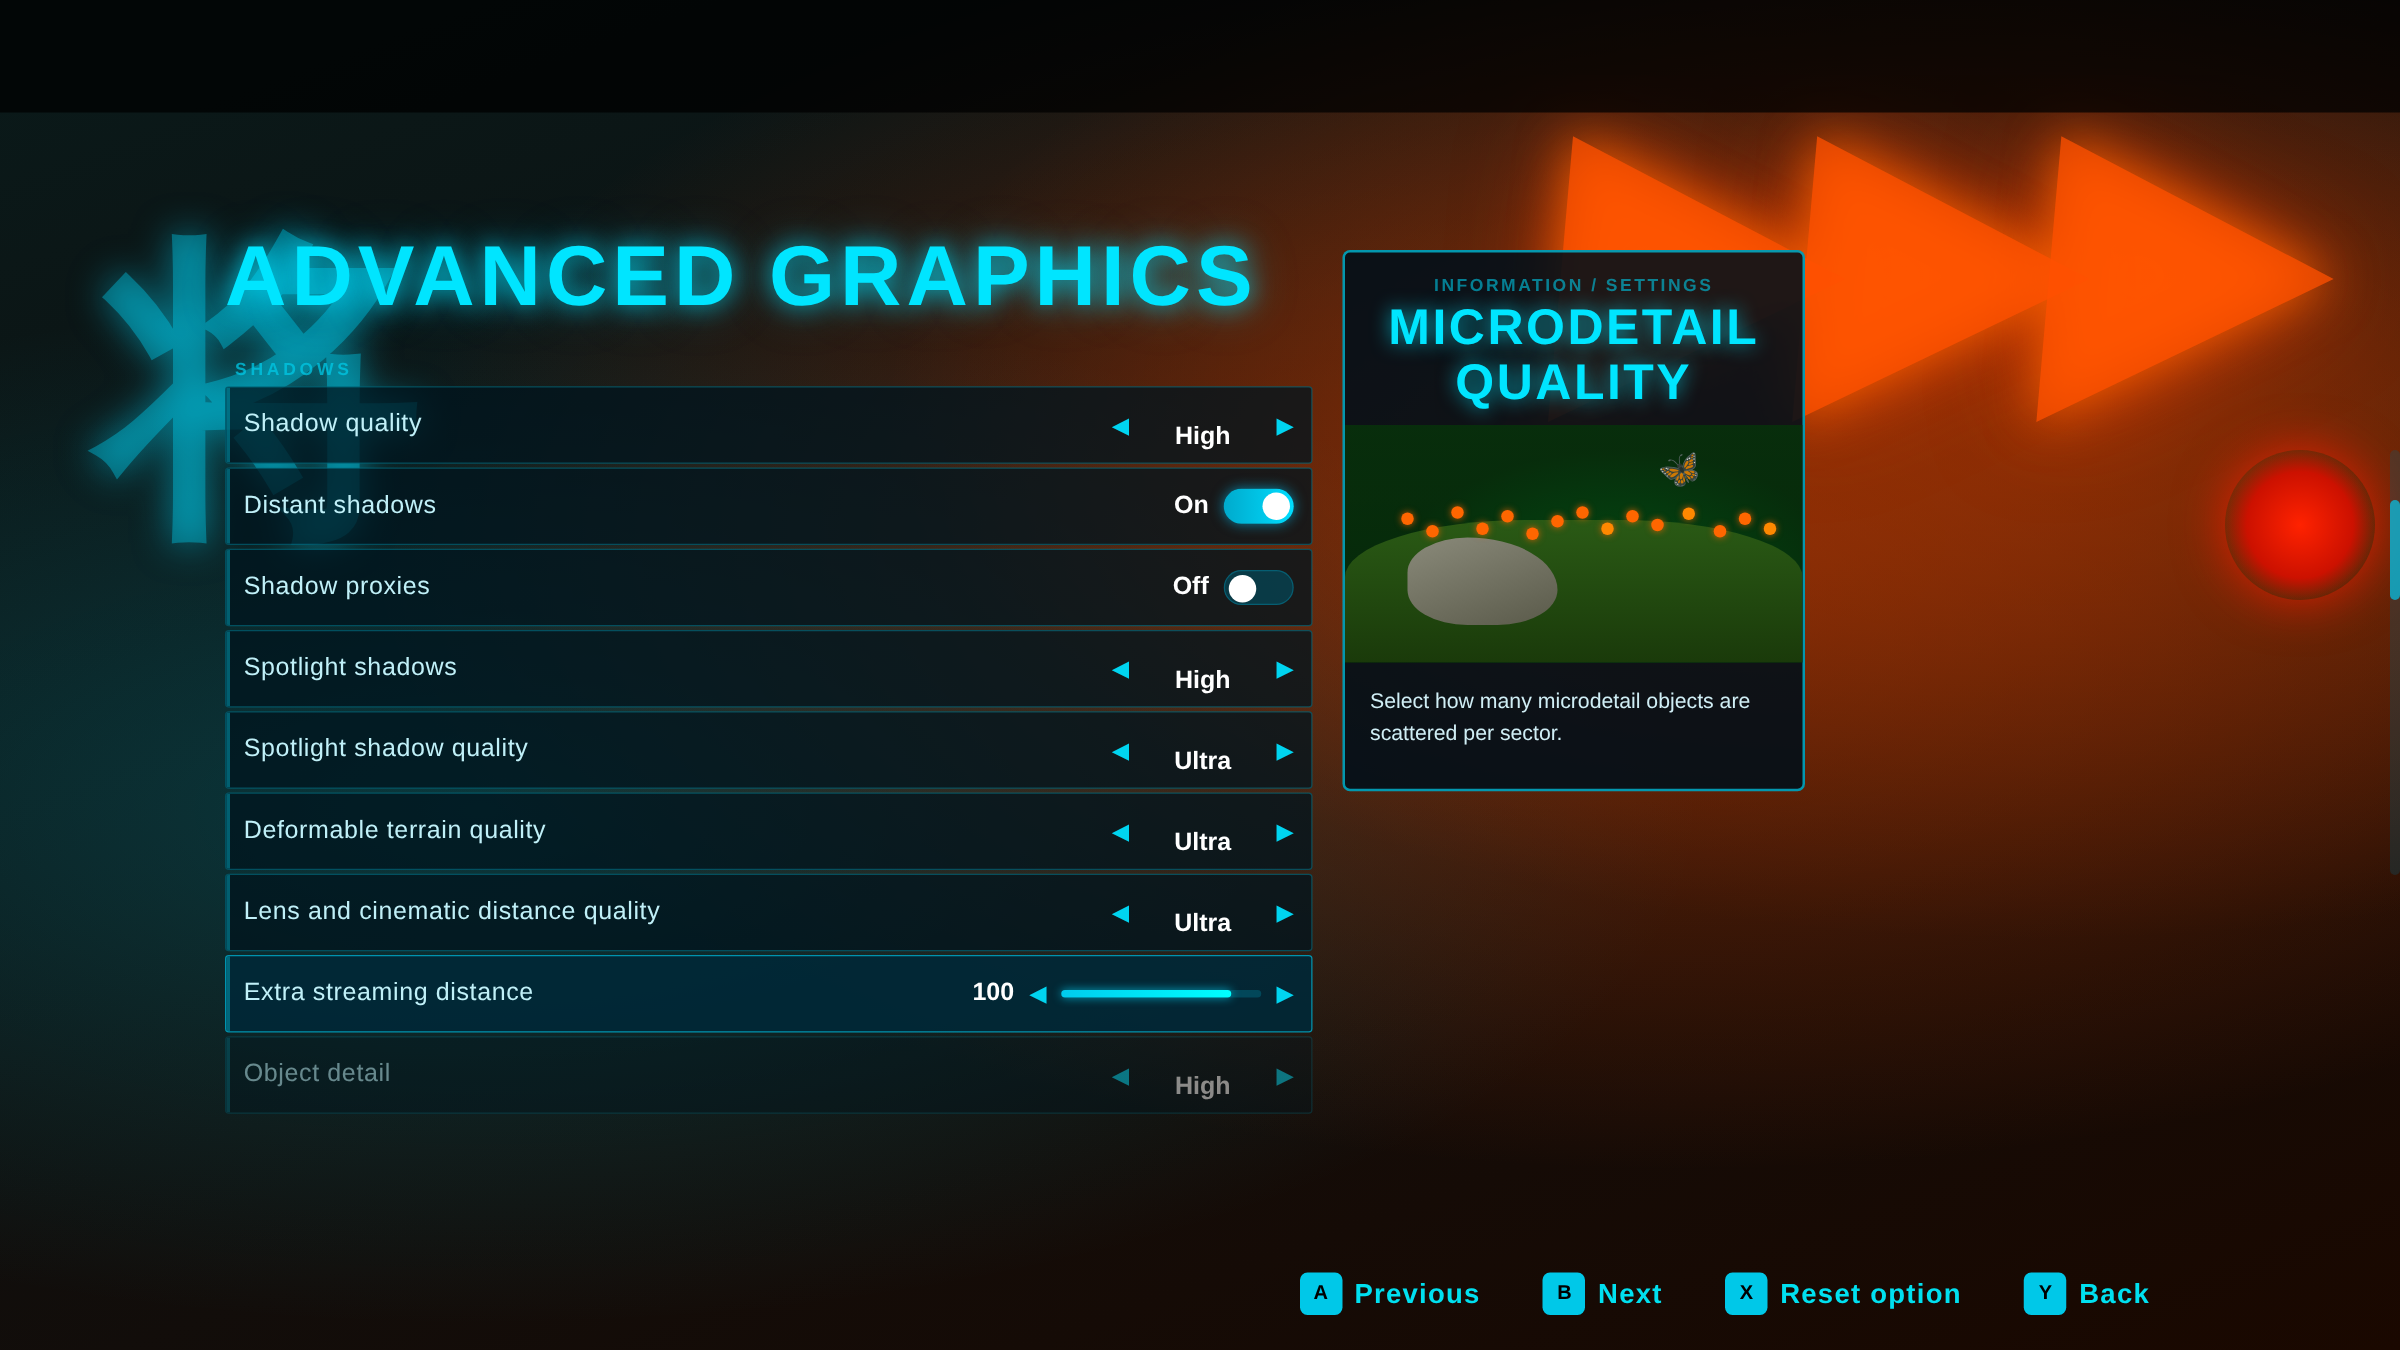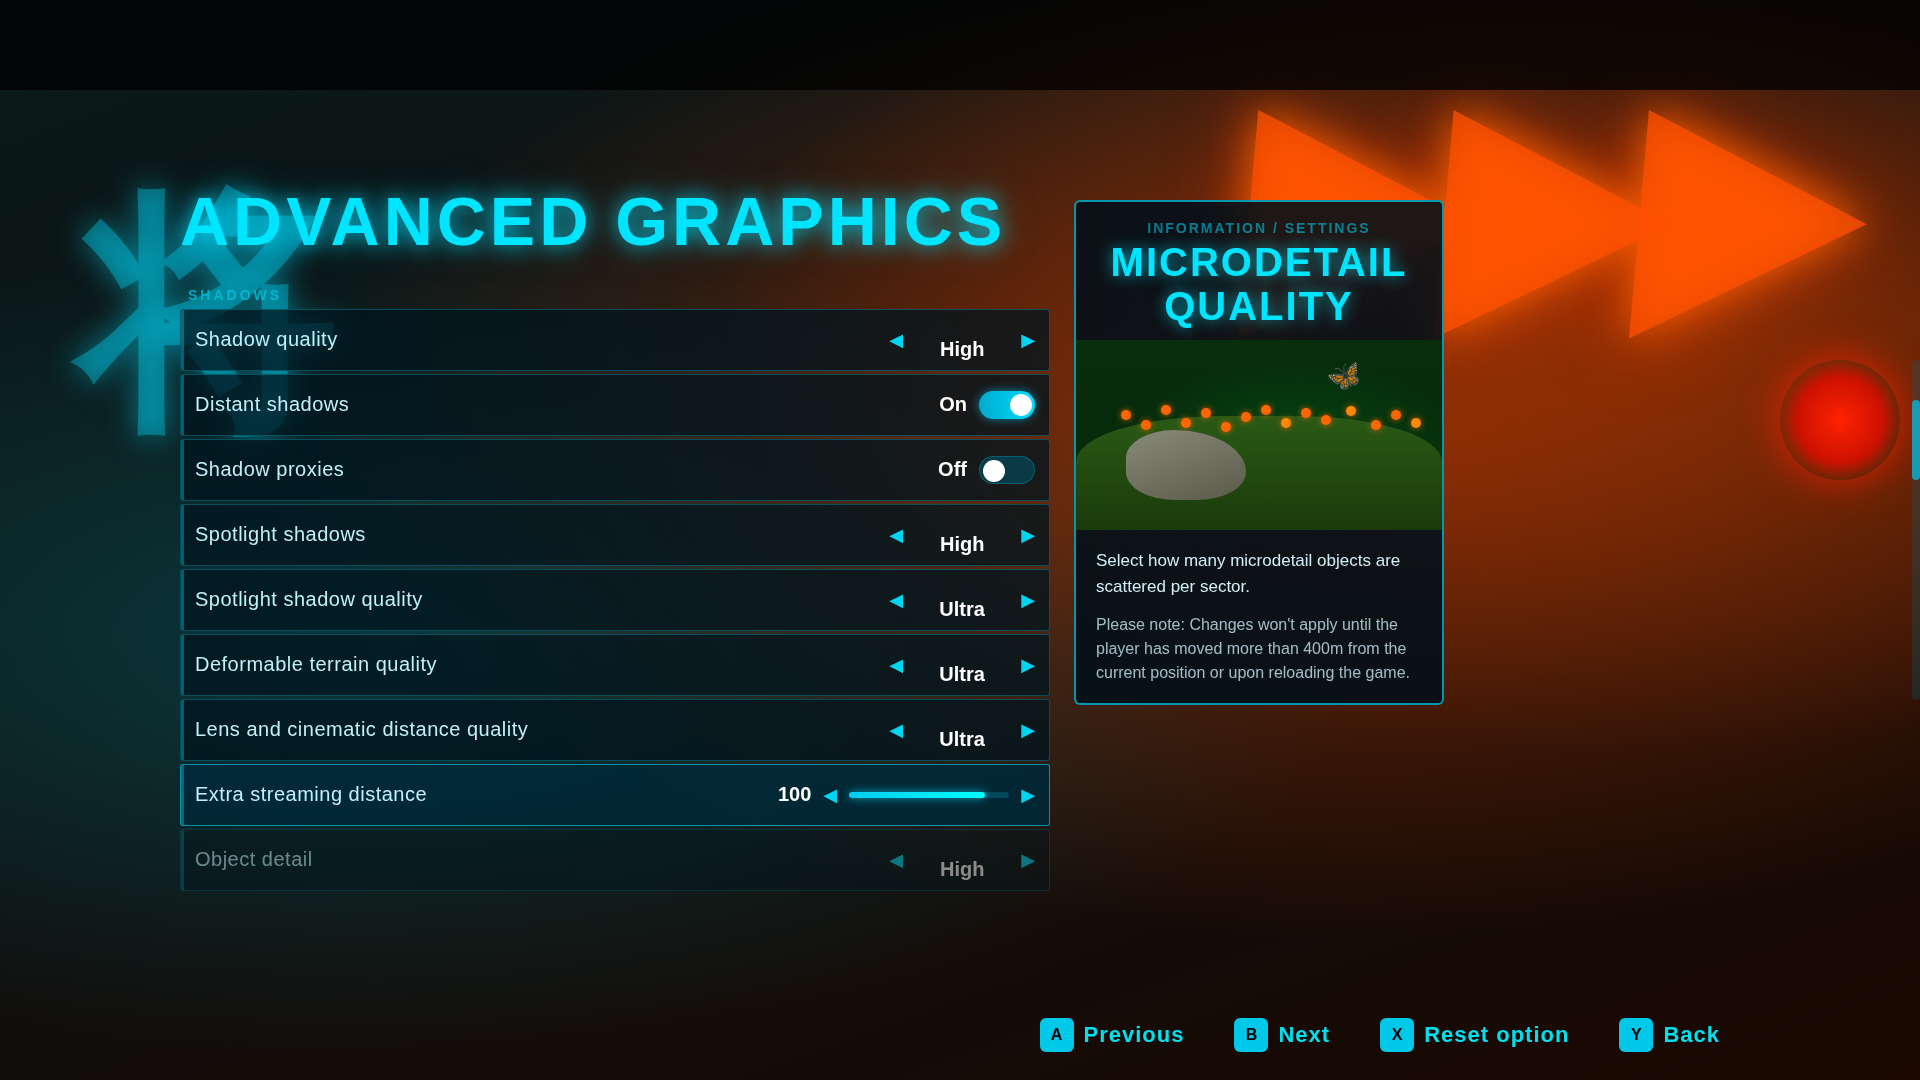--- a/index.html
+++ b/index.html
@@ -589,21 +589,20 @@
           <div class="flower" style="left:265px; top:20px;"></div>
           <div class="flower" style="left:285px; top:10px;"></div>
           <div class="flower" style="left:305px; top:18px; background:#ff8800;"></div>
         </div>
         <div class="butterfly">🦋</div>
       </div>
     </div>
 
     <div class="info-card-body">
       <div class="info-text">Select how many microdetail objects are scattered per sector.</div>
-      <div class="info-note">Please note: Changes won't apply until the player has moved more than 400m from the current position or upon reloading the game.</div>
     </div>
   </div>
 
 </div>
 
 <div class="bottom-nav">
 
   <div class="nav-btn">
     <div class="nav-btn-icon icon-a">A</div>
     <span class="nav-btn-label">Previous</span>

